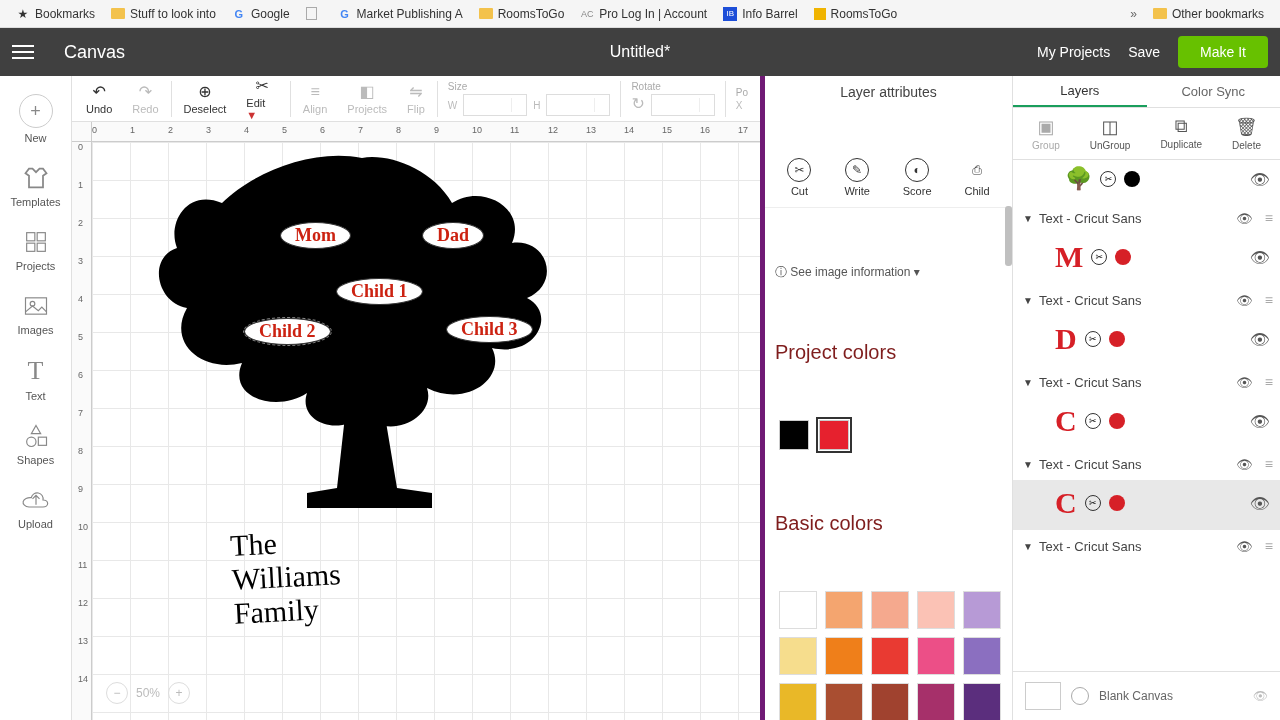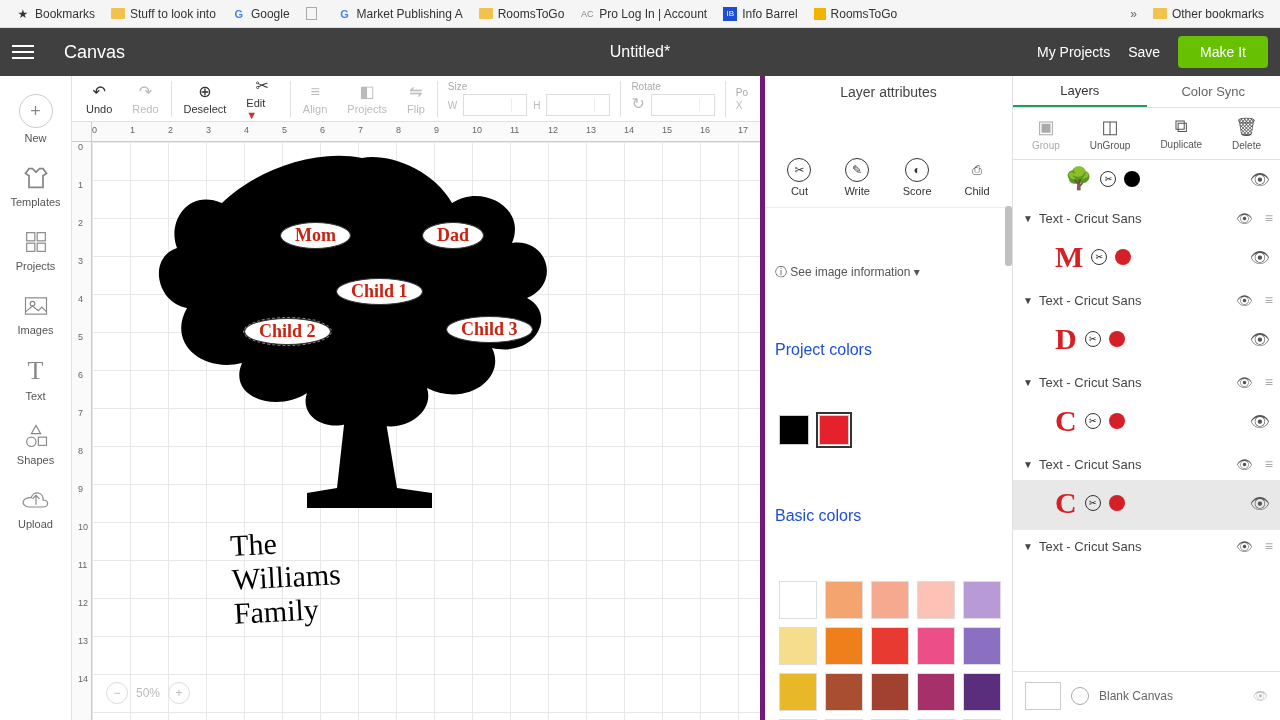--- a/index.html
+++ b/index.html
@@ -70,21 +70,21 @@
 .zoom-ctrl .zc { width: 22px; height: 22px; border: 1px solid #ddd; border-radius: 50%; display: flex; align-items: center; justify-content: center; }
 
 
 .right-wrap { width: 520px; display: flex; }
 .attr-panel { width: 252px; border-left: 5px solid #701a75; background: #fff; display: flex; flex-direction: column; position: relative; gap: 48px; }
 .attr-title { text-align: center; font-size: 14px; color: #444; padding: 8px 0; }
 .attr-icons { display: flex; justify-content: space-around; padding: 2px 6px 10px; border-bottom: 1px solid #eee; }
 .attr-icons .it { display: flex; flex-direction: column; align-items: center; font-size: 11px; color: #333; gap: 3px; cursor: pointer; }
 .attr-icons .ic { width: 24px; height: 24px; border: 1.5px solid #333; border-radius: 50%; display: flex; align-items: center; justify-content: center; font-size: 12px; }
 .info-row { padding: 8px 10px; font-size: 12px; color: #555; cursor: pointer; }
-.sect-lbl { padding: 4px 10px 8px; font-size: 16px; color: #1d4ed8; }
+.sect-lbl { padding: 4px 10px 8px; font-size: 20px; color: #7f1d1d; }
 .swatch-row { display: flex; gap: 10px; padding: 0 14px 10px; flex-wrap: wrap; }
 .swatch { width: 30px; height: 30px; border: 1px solid #ccc; cursor: pointer; }
 .swatch.sel2 { outline: 2px solid #333; outline-offset: 1px; }
 .basic-grid { display: grid; grid-template-columns: repeat(5, 38px); gap: 8px; padding: 0 14px 10px; }
 .basic-grid .swatch { width: 38px; height: 38px; border: 1px solid #ddd; }
 .hex-box { margin: 4px 14px 8px; border: 1px solid #ccc; padding: 8px 10px; font-size: 13px; color: #555; width: 130px; }
 .gradient-pick { margin: 0 14px; height: 40px; position: relative; display: flex; }
 .sat { flex: 1; background: linear-gradient(to right, #fff, #ff1e2e); position: relative; }
 .sat::after { content:""; position:absolute; inset:0; background: linear-gradient(to top, #000, transparent 60%); }
 .sat .dot { position: absolute; width: 12px; height: 12px; border: 2px solid #fff; border-radius: 50%; right: 30px; top: 14px; box-shadow: 0 0 2px #000; }

